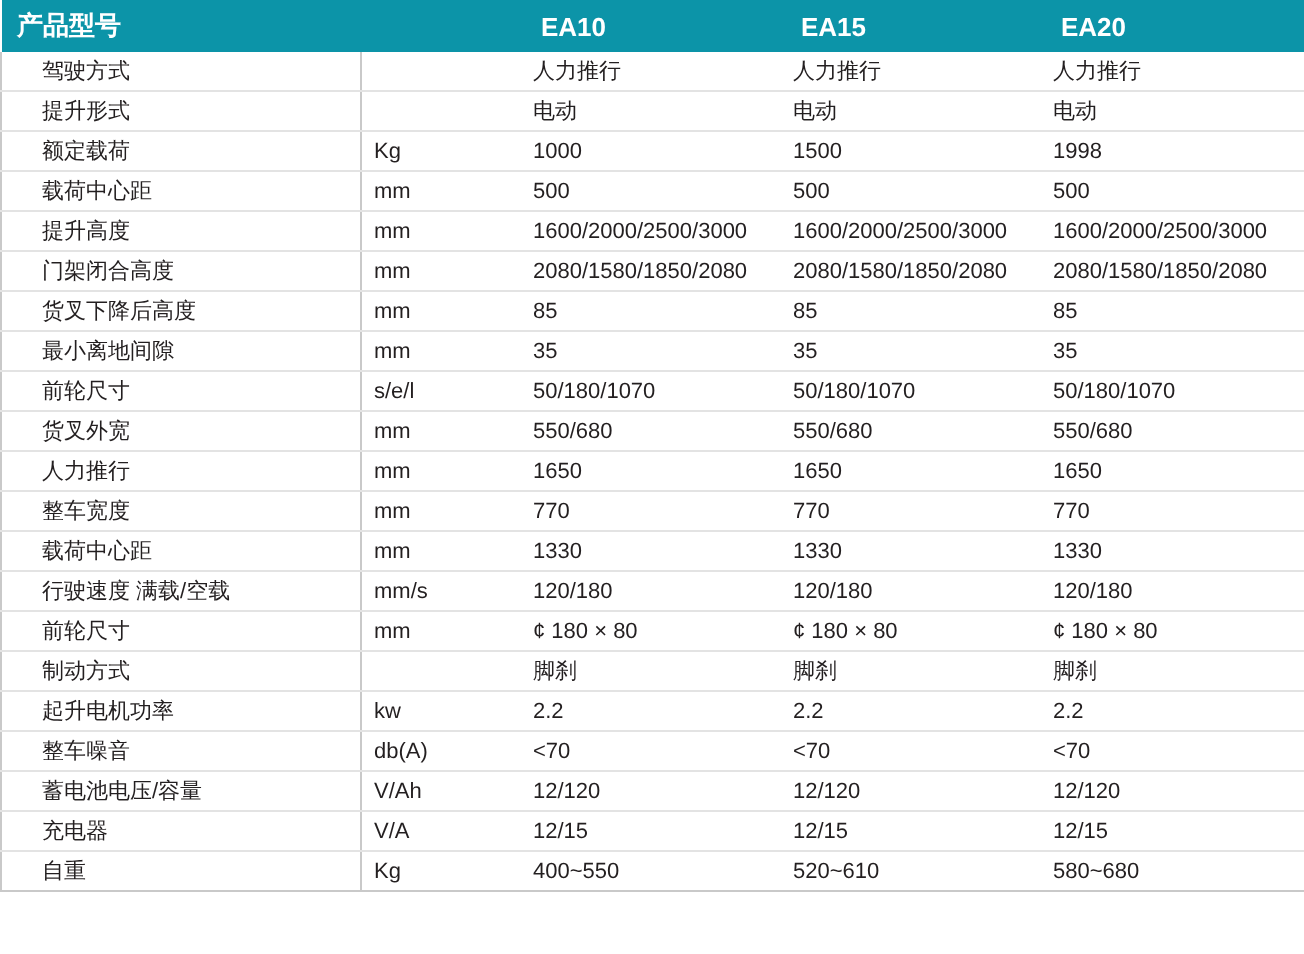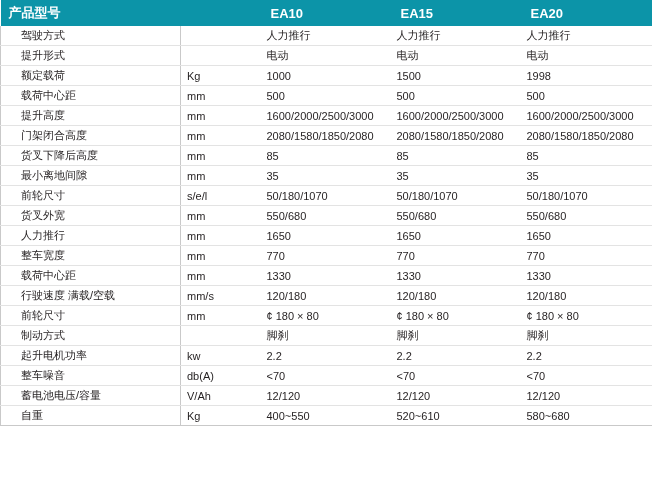--- a/index.html
+++ b/index.html
@@ -222,20 +222,27 @@
           <td class="val val-last">&lt;70</td>
         </tr>
         <tr>
           <td class="label">蓄电池电压/容量</td>
           <td class="unit">V/Ah</td>
           <td class="val">12/120</td>
           <td class="val">12/120</td>
           <td class="val val-last">12/120</td>
         </tr>
         <tr>
+          <td class="label">充电器</td>
+          <td class="unit">V/A</td>
+          <td class="val">12/15</td>
+          <td class="val">12/15</td>
+          <td class="val val-last">12/15</td>
+        </tr>
+        <tr>
           <td class="label">自重</td>
           <td class="unit">Kg</td>
           <td class="val">400~550</td>
           <td class="val">520~610</td>
           <td class="val val-last">580~680</td>
         </tr>
       </tbody>
   </table>
 </div>
 

